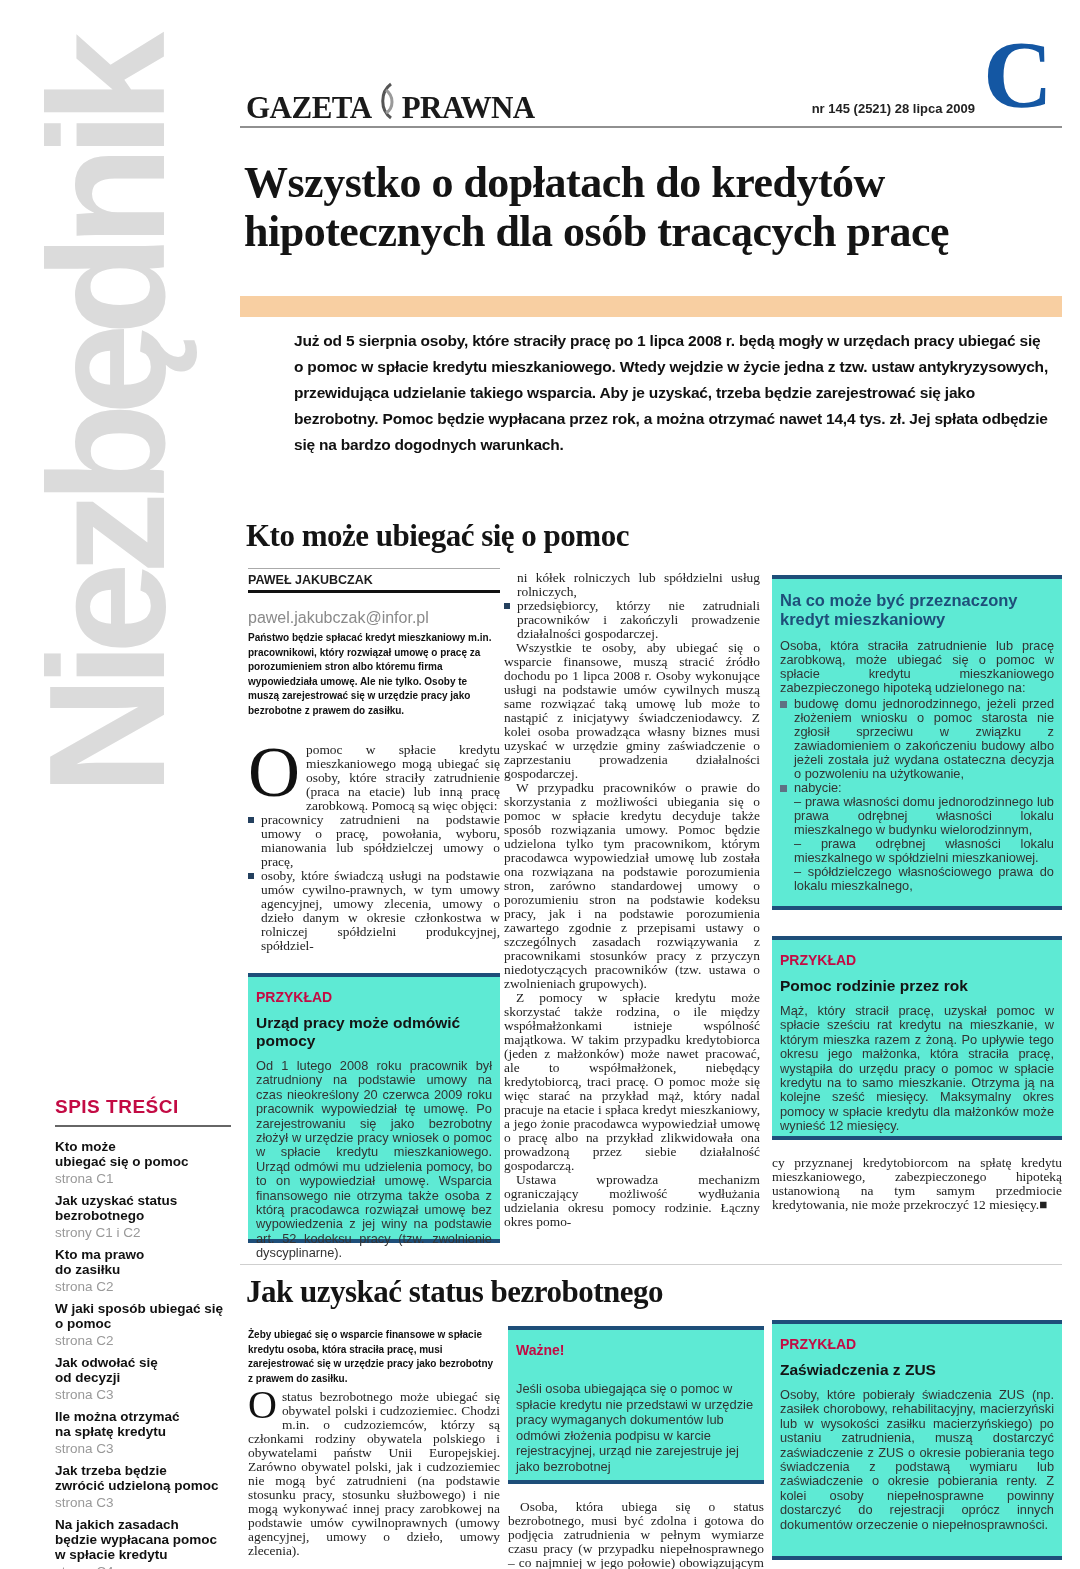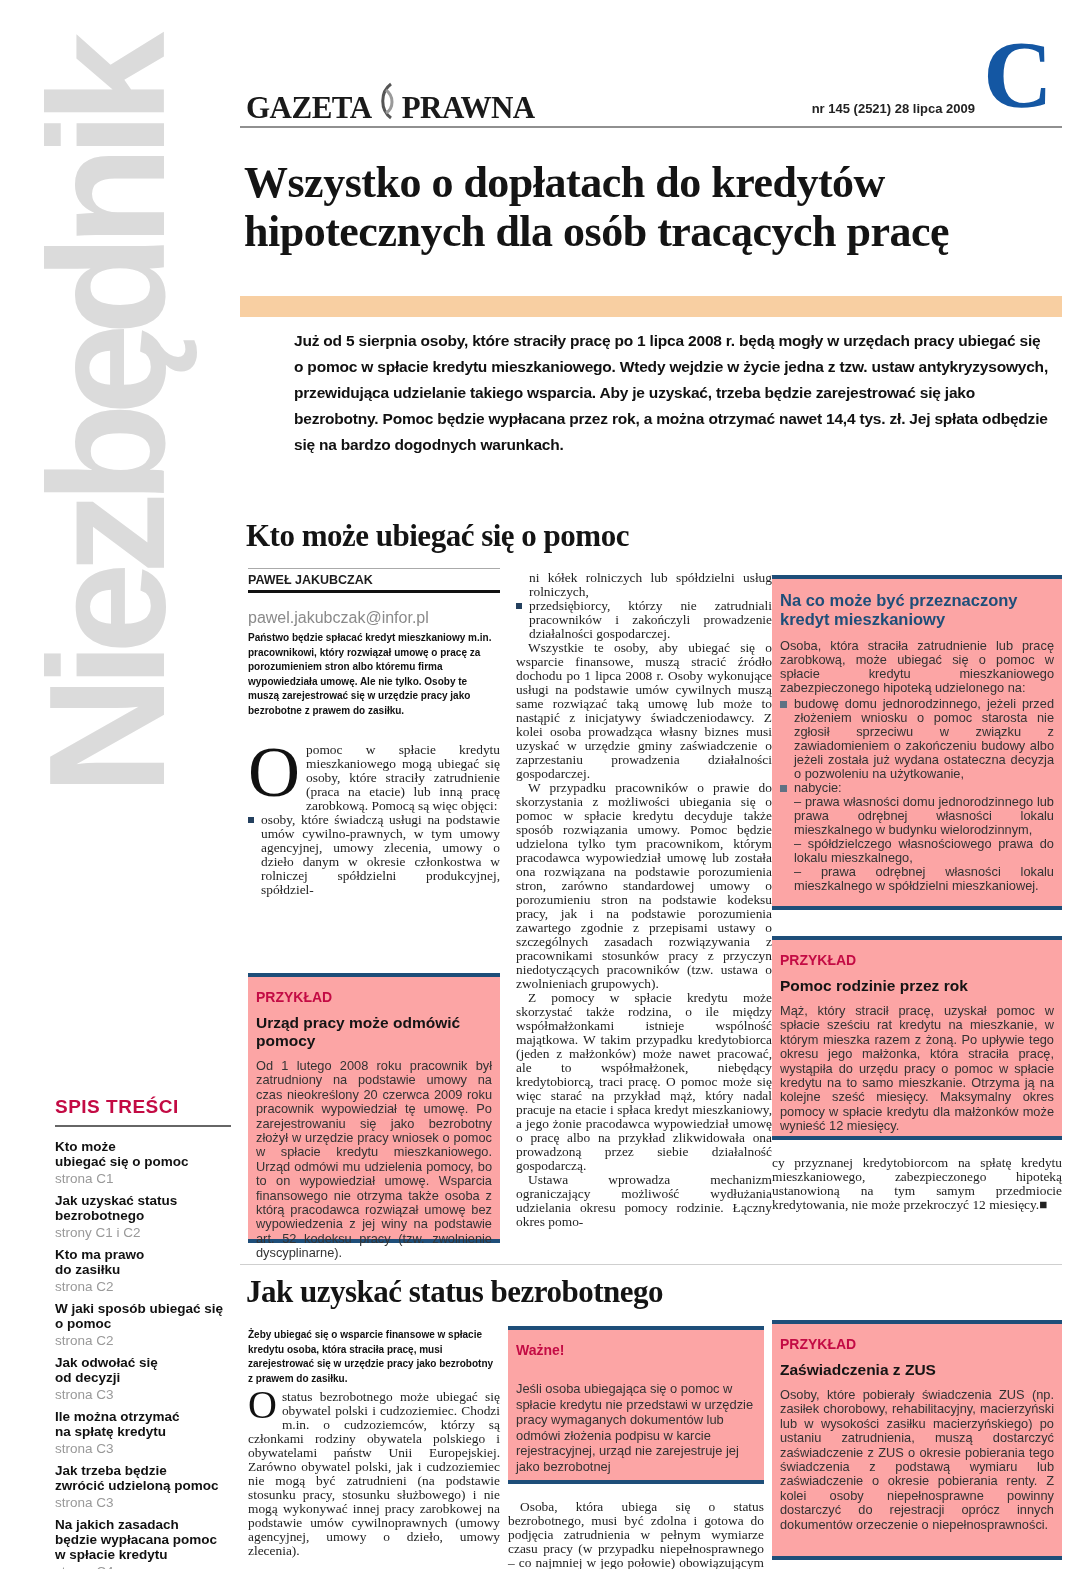--- a/index.html
+++ b/index.html
@@ -84,33 +84,33 @@
   }
   .serif-body p{margin:0;}
   .serif-body p.ind{text-indent:12px;}
   .serif-body .hang{padding-left:13px;}
   .serif-body ul{list-style:none;}
   .serif-body li{position:relative;padding-left:13px;}
   .serif-body li::before{
     content:"";position:absolute;left:0;top:4px;width:6px;height:6px;background:#24405e;
   }
   .pos-a1c1{left:248px;top:743px;width:252px;}
-  .pos-a1c2{left:516px;top:571px;width:256px;}
+  .pos-a1c2{left:504px;top:571px;width:256px;}
   .pos-tail{left:772px;top:1156px;width:290px;}
   .pos-a2c1{left:248px;top:1390px;width:252px;}
   .pos-a2c2{left:508px;top:1500px;width:256px;}
   .dropcap{
     float:left;font-family:"Liberation Serif",serif;font-size:72px;line-height:56px;
     margin:1px 6px 0 0;color:#111;
   }
   .dropcap.small{font-size:40px;line-height:29px;margin:0 5px 0 0;}
   
   .example,.infobox,.notebox{
     position:absolute;border-top:4px solid var(--navy);border-bottom:4px solid var(--navy);
-    padding:8px 8px 10px;background:#fca5a5;
+    padding:8px 8px 10px;background:#5eead4;
   }
   .ex-label{font-size:14px;font-weight:bold;color:var(--crimson);margin:4px 0 9px;}
   .ex-title{font-size:15.5px;font-weight:bold;color:#141414;margin:0 0 9px;}
   .ex-body{font-size:12.8px;line-height:14.4px;color:#333;text-align:justify;}
   .pos-ex1{left:248px;top:973px;width:252px;height:270px;}
   .pos-ex2{left:772px;top:936px;width:290px;height:204px;}
   .pos-ex3{left:772px;top:1320px;width:290px;height:240px;}
   .infobox{left:772px;top:575px;width:290px;height:335px;}
   .box-title{font-size:16.5px;line-height:19px;font-weight:bold;color:var(--navy);margin:4px 0 10px;}
   .box-text{font-size:12.8px;line-height:14px;color:#333;text-align:justify;}
@@ -197,20 +197,21 @@
 <div class="byline">
   <div class="byline-name">PAWEŁ JAKUBCZAK</div>
   <div class="byline-email">pawel.jakubczak@infor.pl</div>
 </div>
 
 <p class="intro a1-intro">Państwo będzie spłacać kredyt mieszkaniowy m.in. pracownikowi, który rozwiązał umowę o pracę za porozumieniem stron albo któremu firma wypowiedziała umowę. Ale nie tylko. Osoby te muszą zarejestrować się w urzędzie pracy jako bezrobotne z prawem do zasiłku.</p>
 
 <div class="serif-body pos-a1c1">
   <p><span class="dropcap">O</span><span>pomoc w spłacie kredytu mieszkaniowego mogą ubiegać się osoby, które straciły zatrudnienie (praca na etacie) lub inną pracę zarobkową. Pomocą są więc objęci:</span></p>
   <ul>
+    <li>pracownicy zatrudnieni na podstawie umowy o pracę, powołania, wyboru, mianowania lub spółdzielczej umowy o pracę,</li>
     <li>osoby, które świadczą usługi na podstawie umów cywilno-prawnych, w tym umowy agencyjnej, umowy zlecenia, umowy o dzieło danym w okresie członkostwa w rolniczej spółdzielni produkcyjnej, spółdziel-</li>
   </ul>
 </div>
 
 <div class="example pos-ex1">
   <div class="ex-label">PRZYKŁAD</div>
   <h4 class="ex-title">Urząd pracy może odmówić pomocy</h4>
   <p class="ex-body">Od 1 lutego 2008 roku pracownik był zatrudniony na podstawie umowy na czas nieokreślony 20 czerwca 2009 roku pracownik wypowiedział tę umowę. Po zarejestrowaniu się jako bezrobotny złożył w urzędzie pracy wniosek o pomoc w spłacie kredytu mieszkaniowego. Urząd odmówi mu udzielenia pomocy, bo to on wypowiedział umowę. Wsparcia finansowego nie otrzyma także osoba z którą pracodawca rozwiązał umowę bez wypowiedzenia z jej winy na podstawie art. 52 kodeksu pracy (tzw. zwolnienie dyscyplinarne).</p>
 </div>
 
@@ -227,22 +228,22 @@
 
 <div class="infobox">
   <h4 class="box-title">Na co może być przeznaczony kredyt mieszkaniowy</h4>
   <p class="box-text">Osoba, która straciła zatrudnienie lub pracę zarobkową, może ubiegać się o pomoc w spłacie kredytu mieszkaniowego zabezpieczonego hipoteką udzielonego na:</p>
   <ul>
     <li>budowę domu jednorodzinnego, jeżeli przed złożeniem wniosku o pomoc starosta nie zgłosił sprzeciwu w związku z zawiadomieniem o zakończeniu budowy albo jeżeli została już wydana ostateczna decyzja o pozwoleniu na użytkowanie,</li>
     <li>nabycie:</li>
   </ul>
   <div class="dashes">
     <p>– prawa własności domu jednorodzinnego lub prawa odrębnej własności lokalu mieszkalnego w budynku wielorodzinnym,</p>
+    <p>– prawa odrębnej własności lokalu mieszkalnego w spółdzielni mieszkaniowej.</p>
     <p>– spółdzielczego własnościowego prawa do lokalu mieszkalnego,</p>
-    <p>– prawa odrębnej własności lokalu mieszkalnego w spółdzielni mieszkaniowej.</p>
   </div>
 </div>
 
 <div class="example pos-ex2">
   <div class="ex-label">PRZYKŁAD</div>
   <h4 class="ex-title">Pomoc rodzinie przez rok</h4>
   <p class="ex-body">Mąż, który stracił pracę, uzyskał pomoc w spłacie sześciu rat kredytu na mieszkanie, w którym mieszka razem z żoną. Po upływie tego okresu jego małżonka, która straciła pracę, wystąpiła do urzędu pracy o pomoc w spłacie kredytu na to samo mieszkanie. Otrzyma ją na kolejne sześć miesięcy. Maksymalny okres pomocy w spłacie kredytu dla małżonków może wynieść 12 miesięcy.</p>
 </div>
 
 <div class="serif-body pos-tail">

